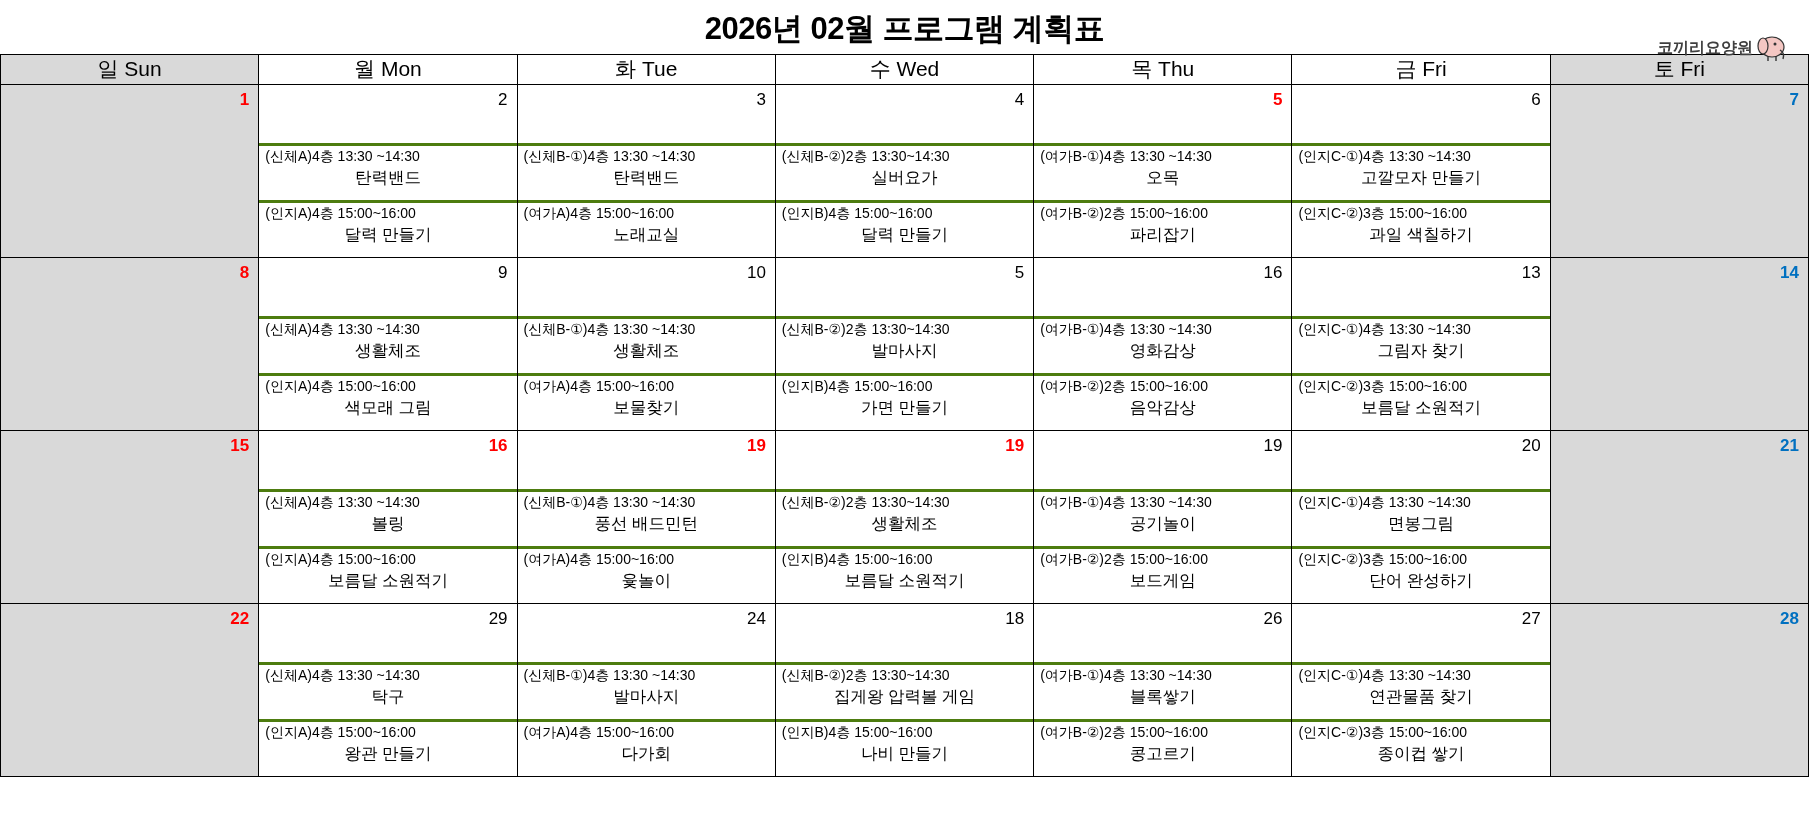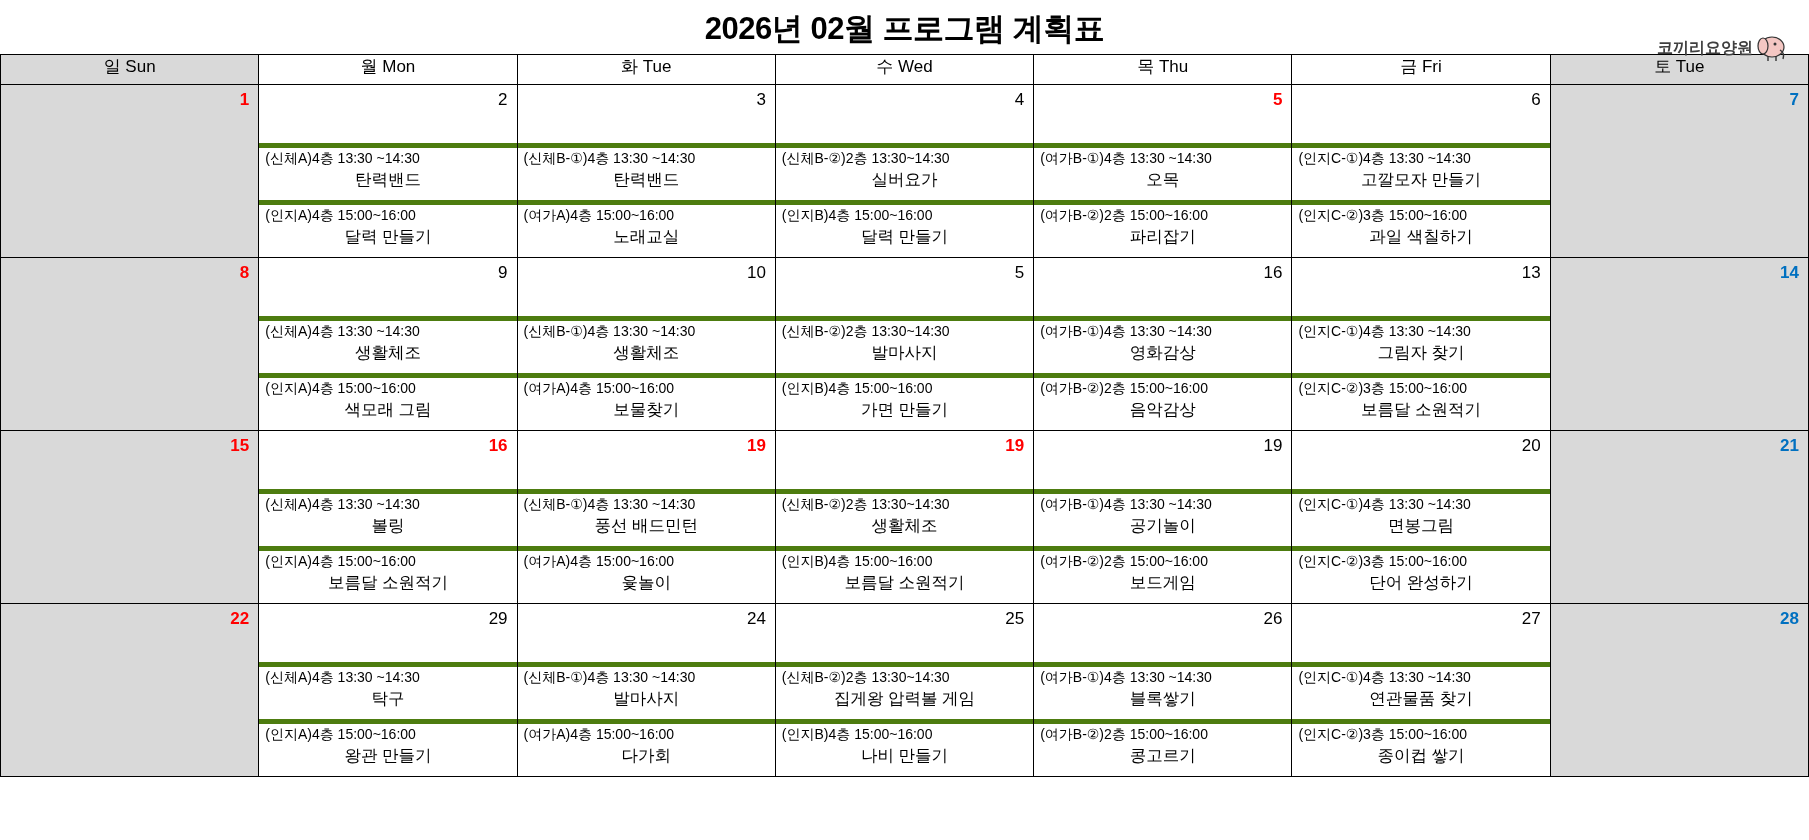--- a/index.html
+++ b/index.html
@@ -50,42 +50,42 @@
   }
   table.cal th, table.cal td {
     border: 1px solid #000;
     padding: 0;
     vertical-align: top;
   }
   thead th {
     height: 30px;
     text-align: center;
     font-weight: normal;
-    font-size: 17px;
+    font-size: 21px;
     background: #ffffff;
     vertical-align: middle;
   }
   thead th.weekend { background: #d9d9d9; }
   td.daycell {
     height: 172px;
     background: #ffffff;
   }
   td.daycell.weekend { background: #d9d9d9; }
   .daynum {
     text-align: right;
     font-size: 17px;
     padding: 5px 9px 0 0;
     height: 58px;
     color: #000;
   }
   .daynum.sun { color: #ff0000; font-weight: bold; }
   .daynum.sat { color: #0070c0; font-weight: bold; }
   .daynum.holiday { color: #ff0000; font-weight: bold; }
   .ev {
-    border-top: 5px solid #4d7c0f;
+    border-top: 3px solid #4d7c0f;
     padding: 2px 6px 4px 6px;
     height: 57px;
   }
   .ev-meta {
     font-size: 14px;
     color: #000;
     white-space: nowrap;
     line-height: 1.25;
   }
   .ev-name {
@@ -119,21 +119,21 @@
 
   <table class="cal">
     <thead>
       <tr>
         <th class="weekend">일 Sun</th>
         <th>월 Mon</th>
         <th>화 Tue</th>
         <th>수 Wed</th>
         <th>목 Thu</th>
         <th>금 Fri</th>
-        <th class="weekend">토 Tue</th>
+        <th class="weekend">토 Fri</th>
       </tr>
     </thead>
     <tbody id="cal-body">
         <tr>
           <td class="daycell weekend">
             <div class="daynum sun">1</div>
           </td>
           <td class="daycell">
             <div class="daynum">2</div>
             <div class="ev">
@@ -339,21 +339,21 @@
             <div class="ev">
               <div class="ev-meta">(신체B-①)4층 13:30 ~14:30</div>
               <div class="ev-name">발마사지</div>
             </div>
             <div class="ev">
               <div class="ev-meta">(여가A)4층 15:00~16:00</div>
               <div class="ev-name">다가회</div>
             </div>
           </td>
           <td class="daycell">
-            <div class="daynum">25</div>
+            <div class="daynum">18</div>
             <div class="ev">
               <div class="ev-meta">(신체B-②)2층 13:30~14:30</div>
               <div class="ev-name">집게왕 압력볼 게임</div>
             </div>
             <div class="ev">
               <div class="ev-meta">(인지B)4층 15:00~16:00</div>
               <div class="ev-name">나비 만들기</div>
             </div>
           </td>
           <td class="daycell">

